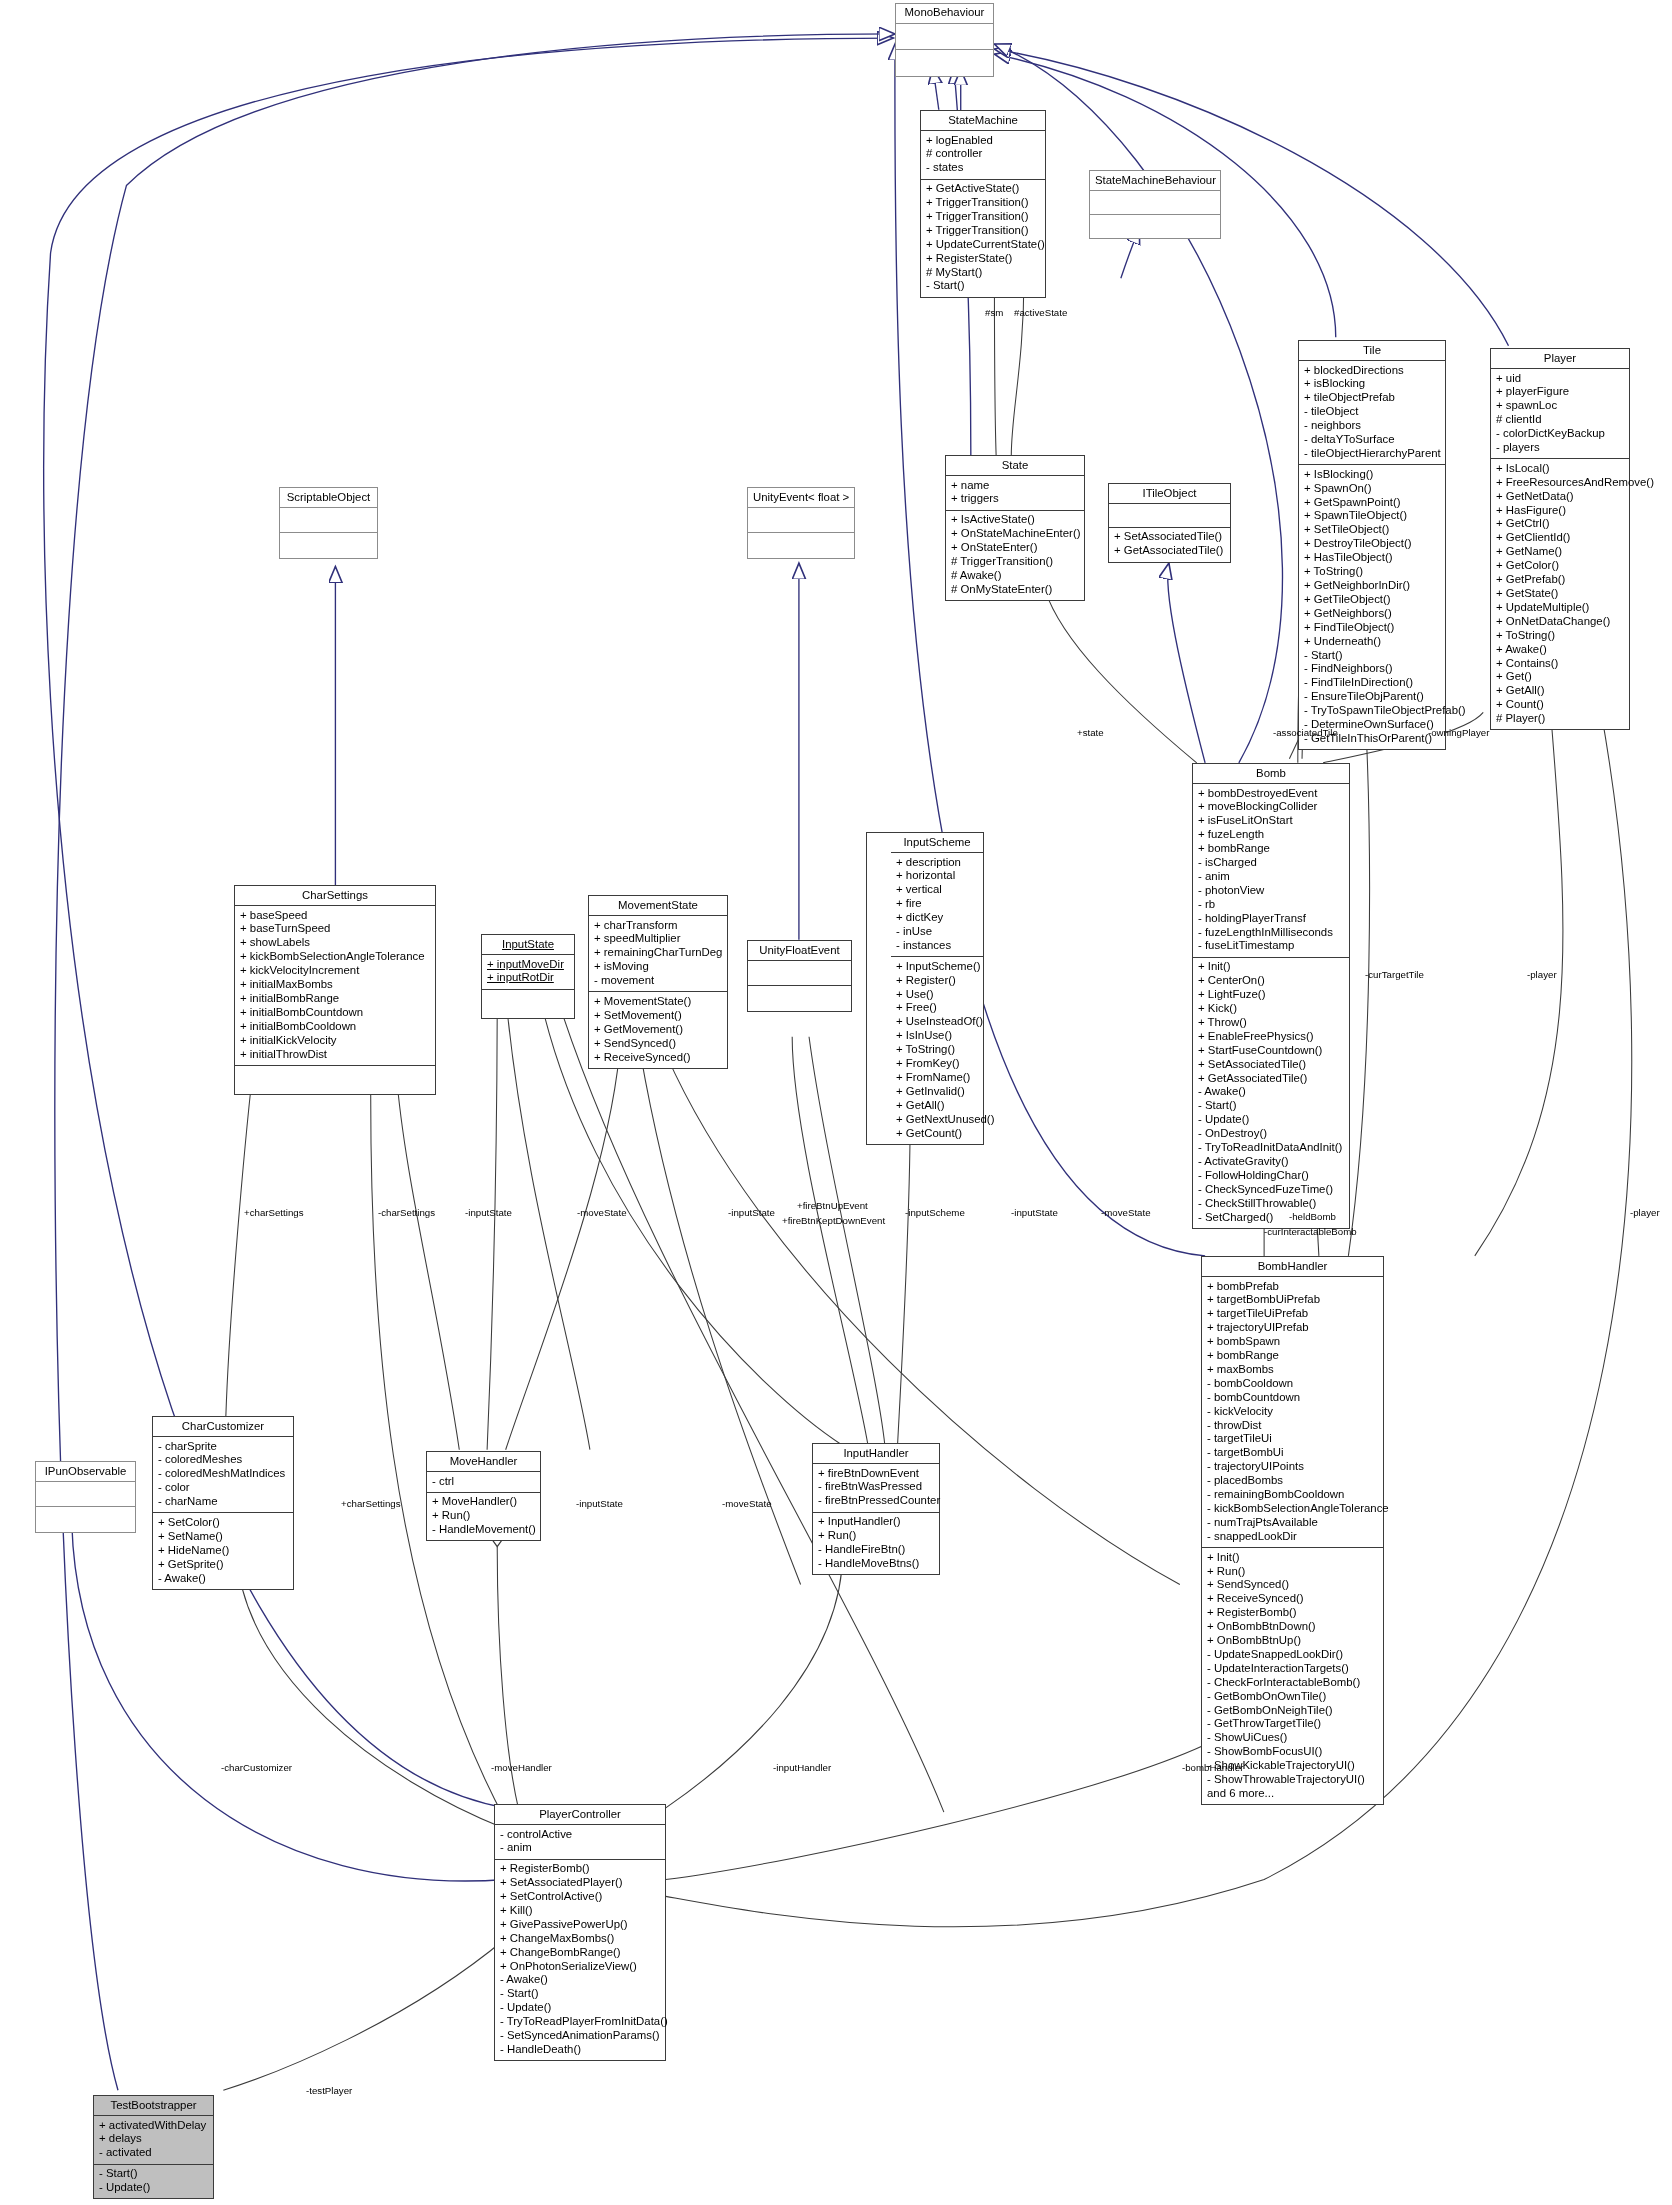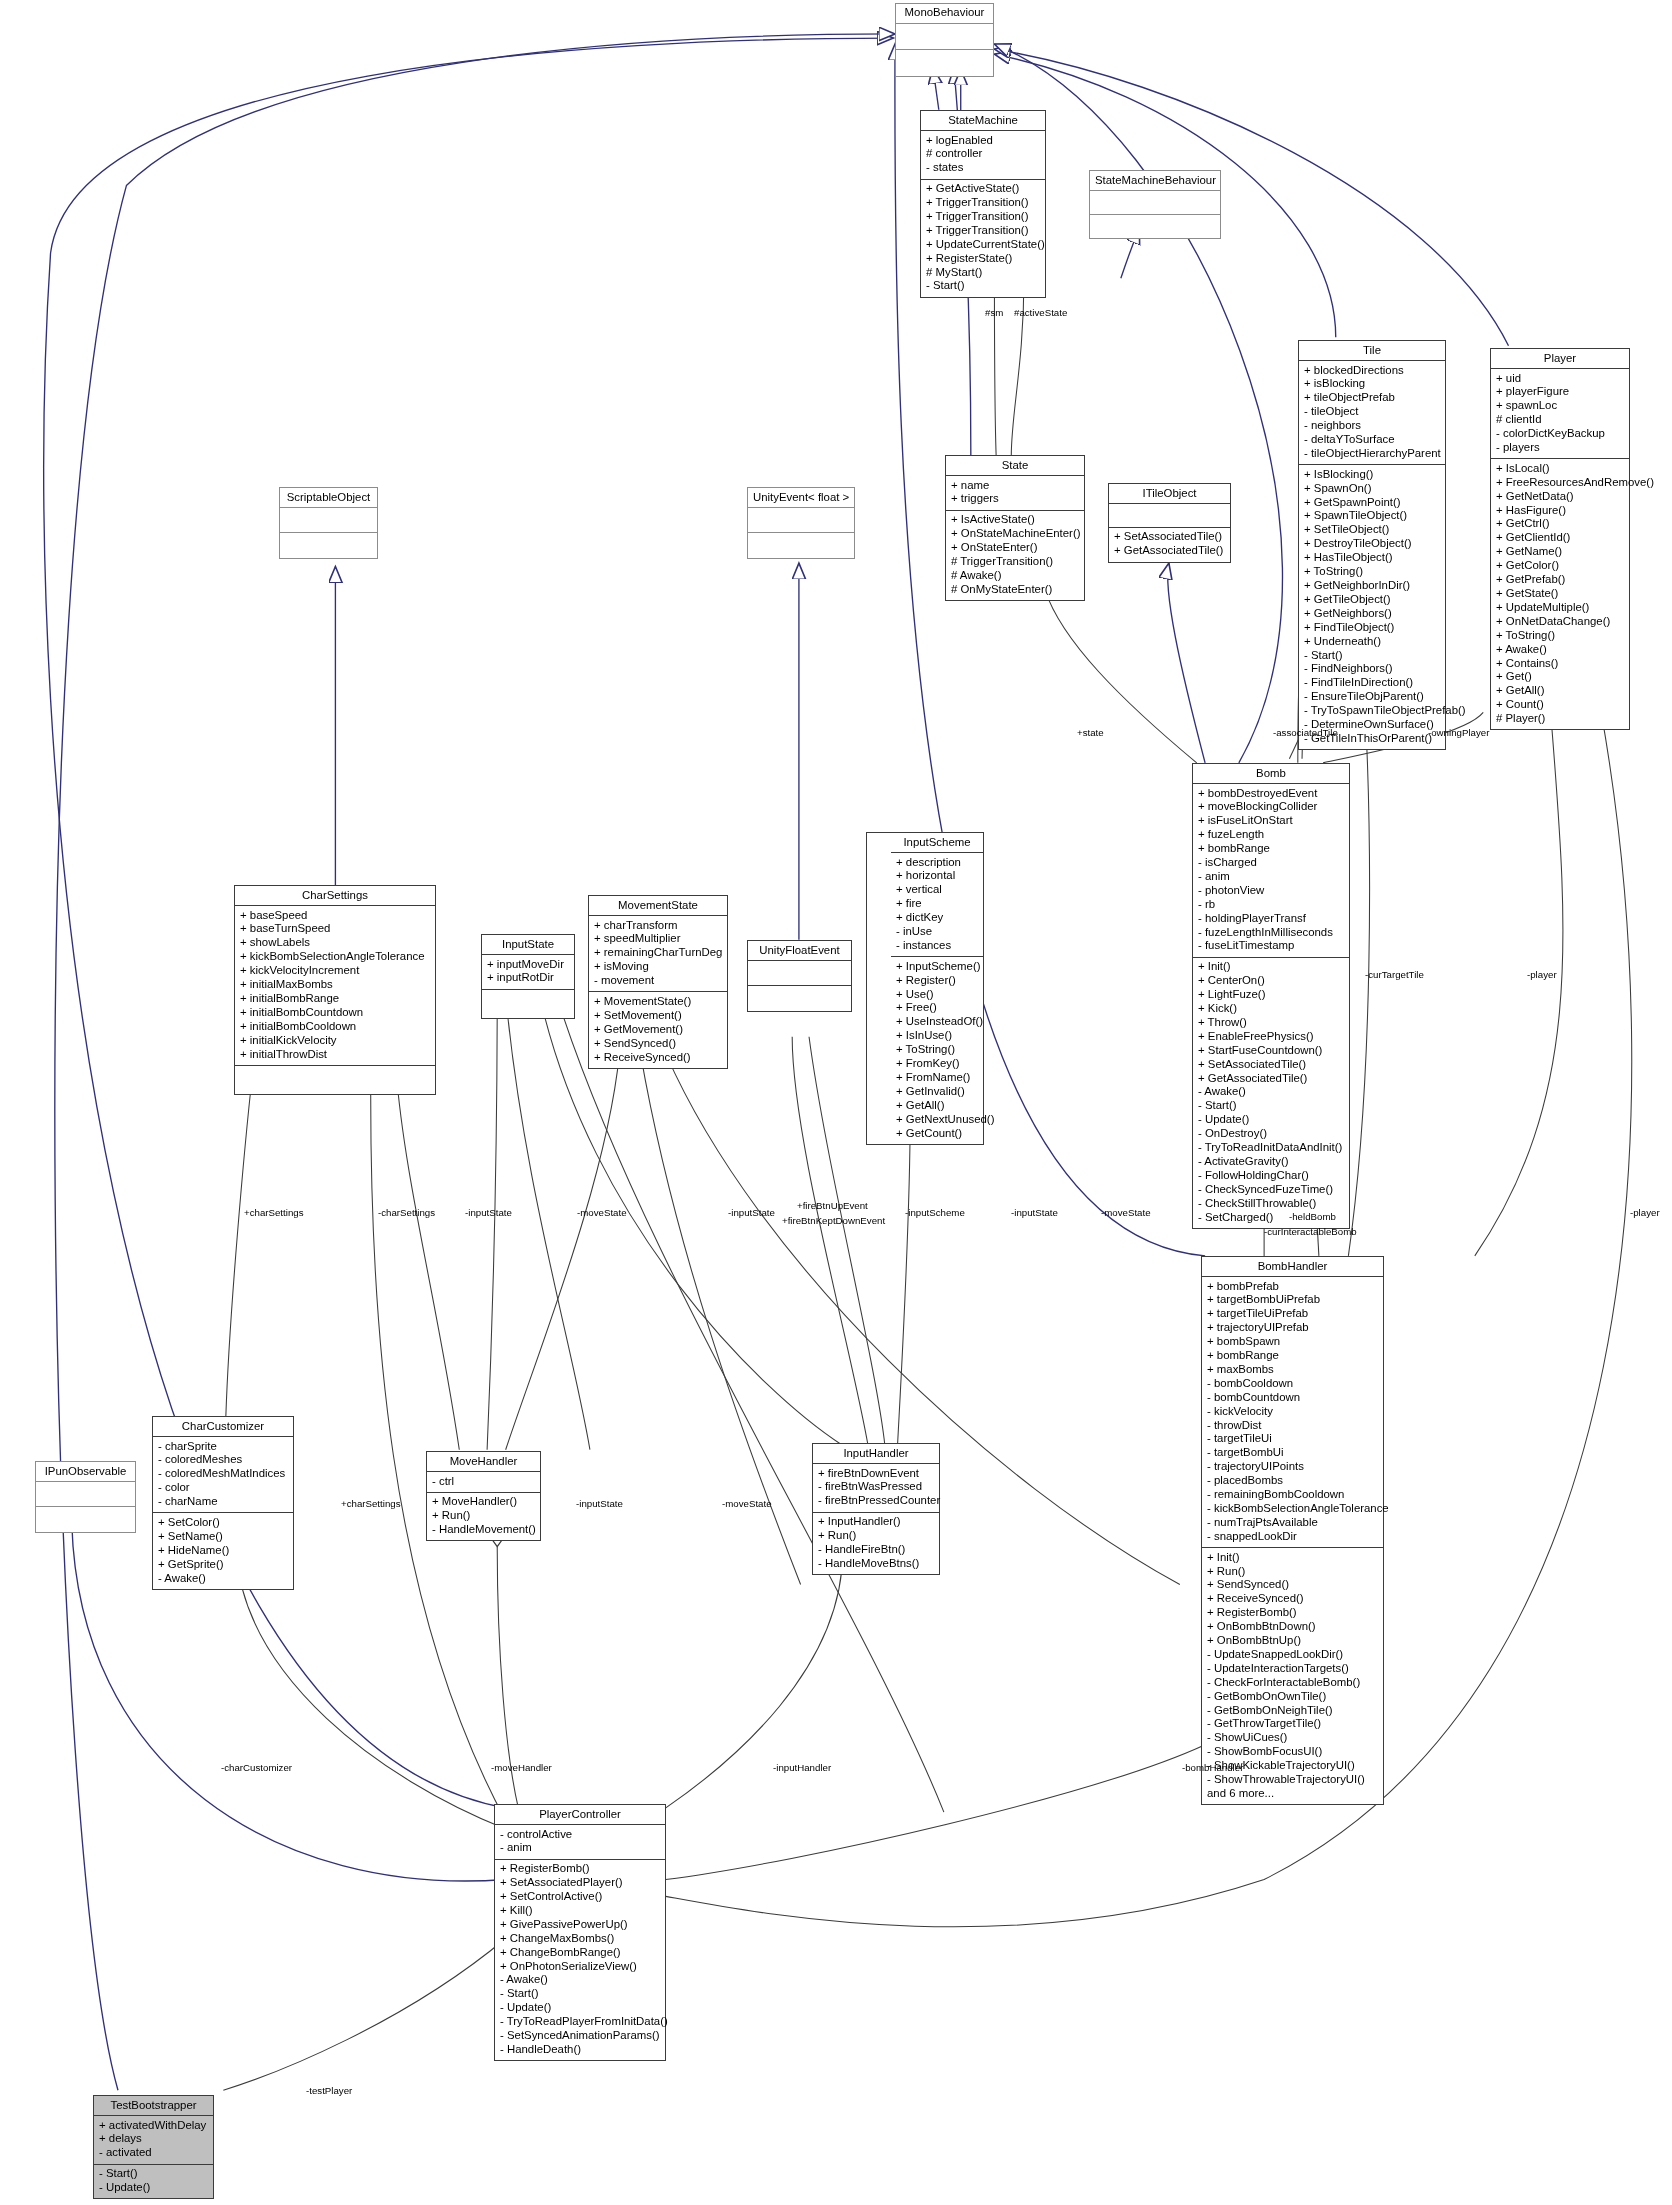--- a/index.html
+++ b/index.html
@@ -405,21 +405,21 @@
       <div>+ initialMaxBombs</div>
       <div>+ initialBombRange</div>
       <div>+ initialBombCountdown</div>
       <div>+ initialBombCooldown</div>
       <div>+ initialKickVelocity</div>
       <div>+ initialThrowDist</div>
     </div>
     <div class="compartment" style="height:22px;"></div>
   </div>
 
-  <div class="node solid" style="left:481px; top:934px; width:94px;">
+  <div class="node solid" style="left:481px; top:934px; width:94px;text-decoration:underline;">
     <div class="title">InputState</div>
     <div class="compartment">
       <div>+ inputMoveDir</div>
       <div>+ inputRotDir</div>
     </div>
     <div class="compartment" style="height:22px;"></div>
   </div>
 
   <div class="node solid" style="left:588px; top:895px; width:140px;">
     <div class="title">MovementState</div>

